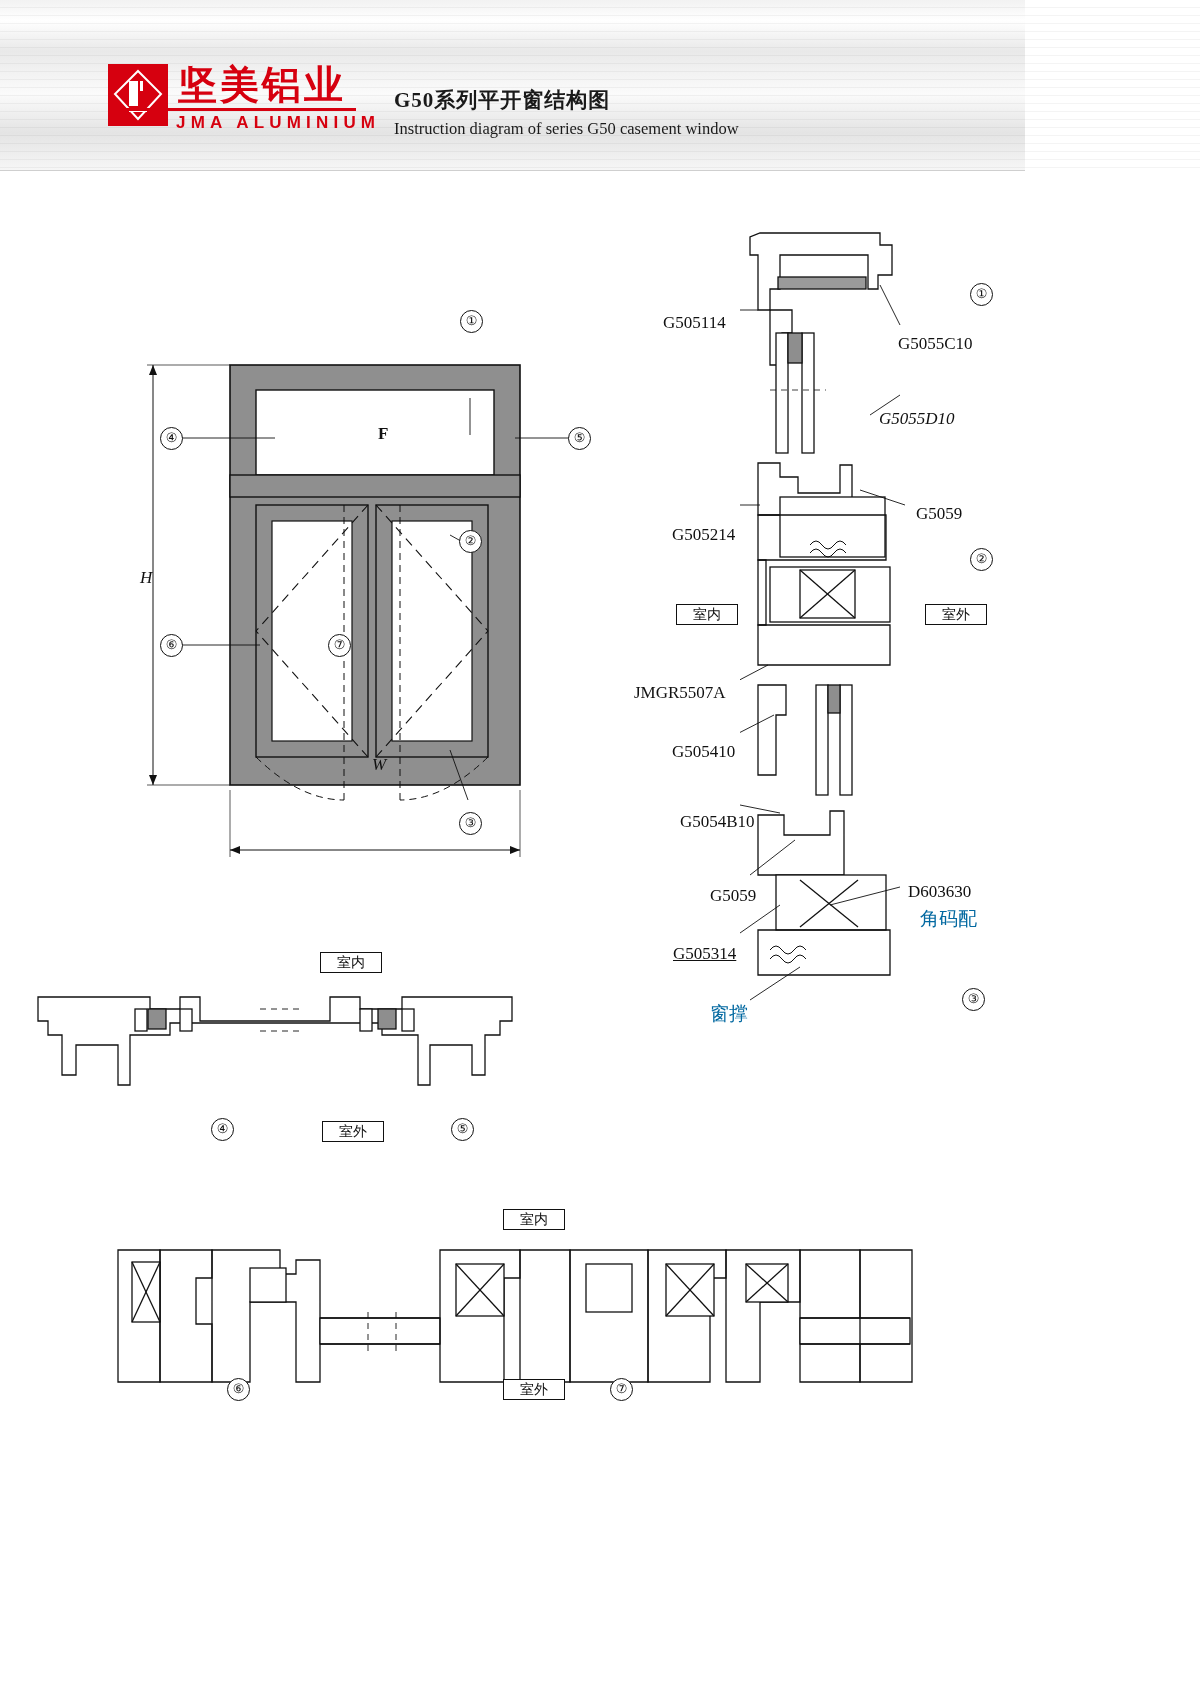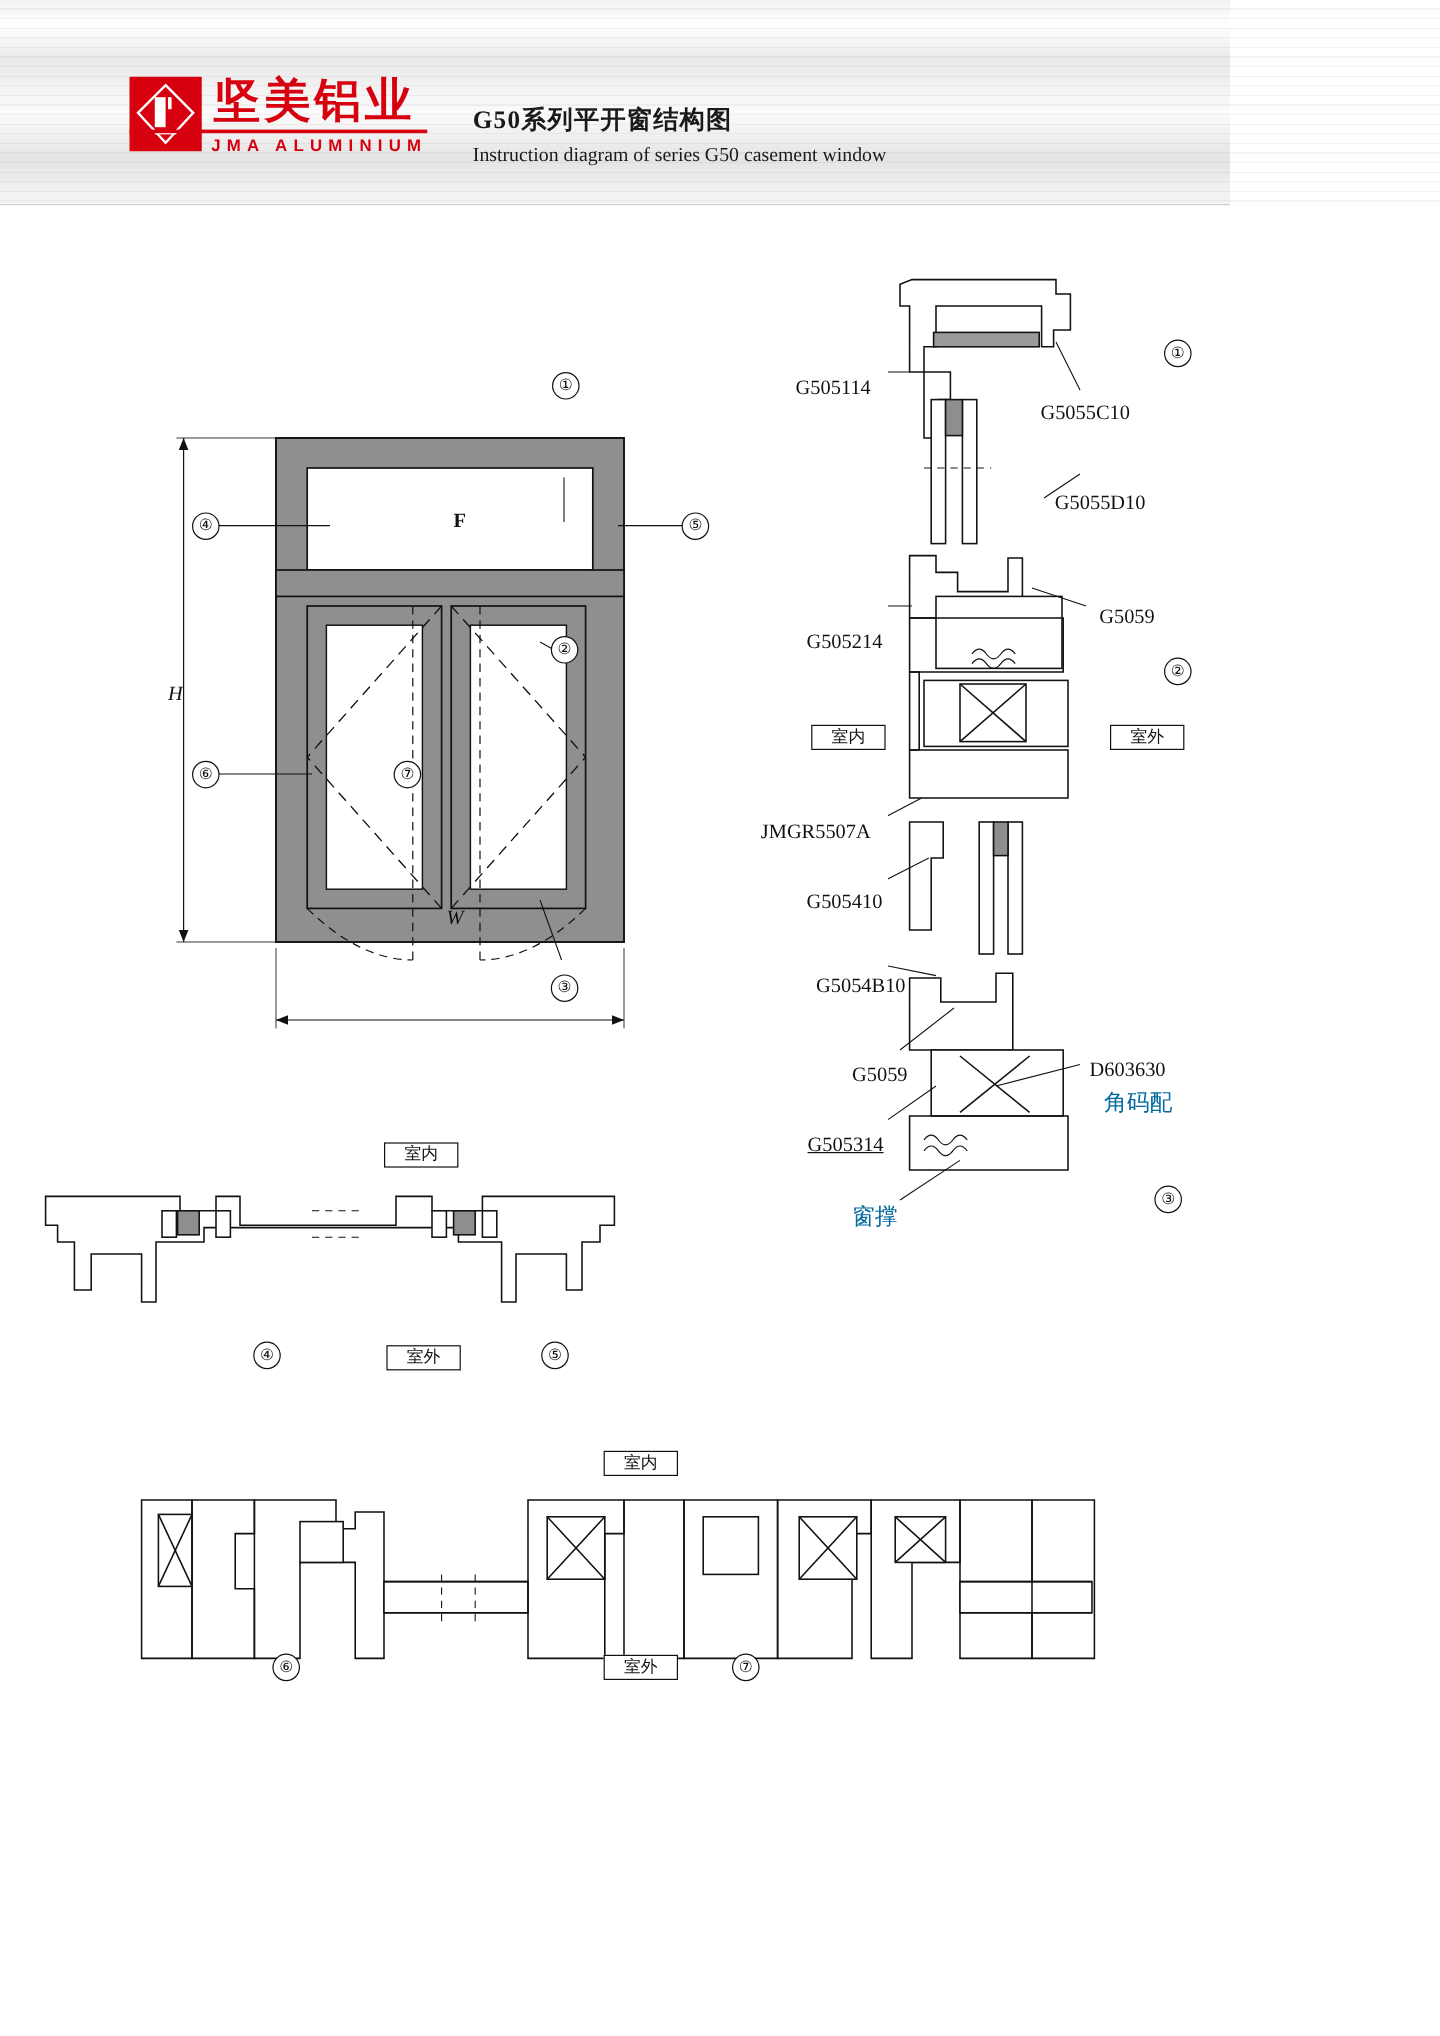--- a/index.html
+++ b/index.html
@@ -9,21 +9,21 @@
   .header{position:absolute;left:0;top:0;width:1025px;height:170px;
      background:linear-gradient(to bottom,#f2f2f2 0%,#ffffff 12%,#e9e9e9 30%,#fbfbfb 55%,#e4e4e4 78%,#f6f6f6 100%);
      border-bottom:1px solid #cfcfcf;text-align:center;}
   .hdr-stripes{position:absolute;left:0;top:0;width:1200px;height:170px;
      background:repeating-linear-gradient(to bottom,rgba(255,255,255,0) 0px,rgba(255,255,255,0) 7px,rgba(0,0,0,0.045) 7px,rgba(0,0,0,0.045) 8px);}
   .logo-box{position:absolute;left:108px;top:64px;width:60px;height:62px;background:#d6000f;}
   .logo-glyph{position:absolute;left:0;top:0;width:60px;height:62px;}
   .logo-cn{position:absolute;left:178px;top:62px;font-family:"DejaVu Sans",sans-serif;font-weight:bold;
      font-size:39px;color:#d6000f;letter-spacing:3px;line-height:46px;}
   .logo-en{position:absolute;left:176px;top:113px;font-family:"Liberation Sans",sans-serif;font-weight:bold;
-     font-size:14px;color:#d6000f;letter-spacing:5.2px;}
+     font-size:17px;color:#d6000f;letter-spacing:5.2px;}
   .logo-rule{position:absolute;left:108px;top:108px;width:248px;height:3px;background:#d6000f;}
   .title-cn{position:absolute;left:394px;top:86px;font-family:Liberation Serif, serif;font-weight:bold;
      font-size:21px;color:#1a1a1a;letter-spacing:1px;}
   .title-en{position:absolute;left:394px;top:119px;font-family:"Liberation Serif",serif;
      font-size:16.5px;color:#1a1a1a;}
 
   
   .lbl{position:absolute;font-family:"Liberation Serif",serif;font-size:17px;color:#111;white-space:nowrap;}
   .cn{position:absolute;font-family:"DejaVu Sans",sans-serif;font-size:19px;color:#0369a1;white-space:nowrap;}
   .boxcn{position:absolute;font-family:"DejaVu Sans",sans-serif;font-size:14px;color:#111;
@@ -169,22 +169,22 @@
     <line x1="34" y1="500" x2="-5" y2="520"></line>
     <line x1="40" y1="598" x2="0" y2="590"></line>
     <line x1="55" y1="625" x2="10" y2="660"></line>
     <line x1="40" y1="690" x2="0" y2="718"></line>
     <line x1="90" y1="690" x2="160" y2="672"></line>
     <line x1="60" y1="752" x2="10" y2="785"></line>
   </g>
 </svg>
 
 <div class="lbl" style="left:663px;top:313px;">G505114</div>
-<div class="lbl" style="left:867px;top:334px;text-align:center;">G5055C10</div>
-<div class="lbl" style="left:879px;top:409px;">G5055D10</div>
+<div class="lbl" style="left:898px;top:334px;text-align:center;">G5055C10</div>
+<div class="lbl" style="left:879px;top:409px;font-style:italic;">G5055D10</div>
 <div class="lbl" style="left:672px;top:525px;">G505214</div>
 <div class="lbl" style="left:916px;top:504px;">G5059</div>
 <div class="lbl" style="left:634px;top:683px;">JMGR5507A</div>
 <div class="lbl" style="left:672px;top:742px;">G505410</div>
 <div class="lbl" style="left:680px;top:812px;">G5054B10</div>
 <div class="lbl" style="left:710px;top:886px;">G5059</div>
 <div class="lbl" style="left:673px;top:944px;text-decoration:underline;">G505314</div>
 <div class="lbl" style="left:908px;top:882px;">D603630</div>
 <div class="cn" style="left:920px;top:906px;">角码配</div>
 <div class="cn" style="left:710px;top:1001px;">窗撑</div>

